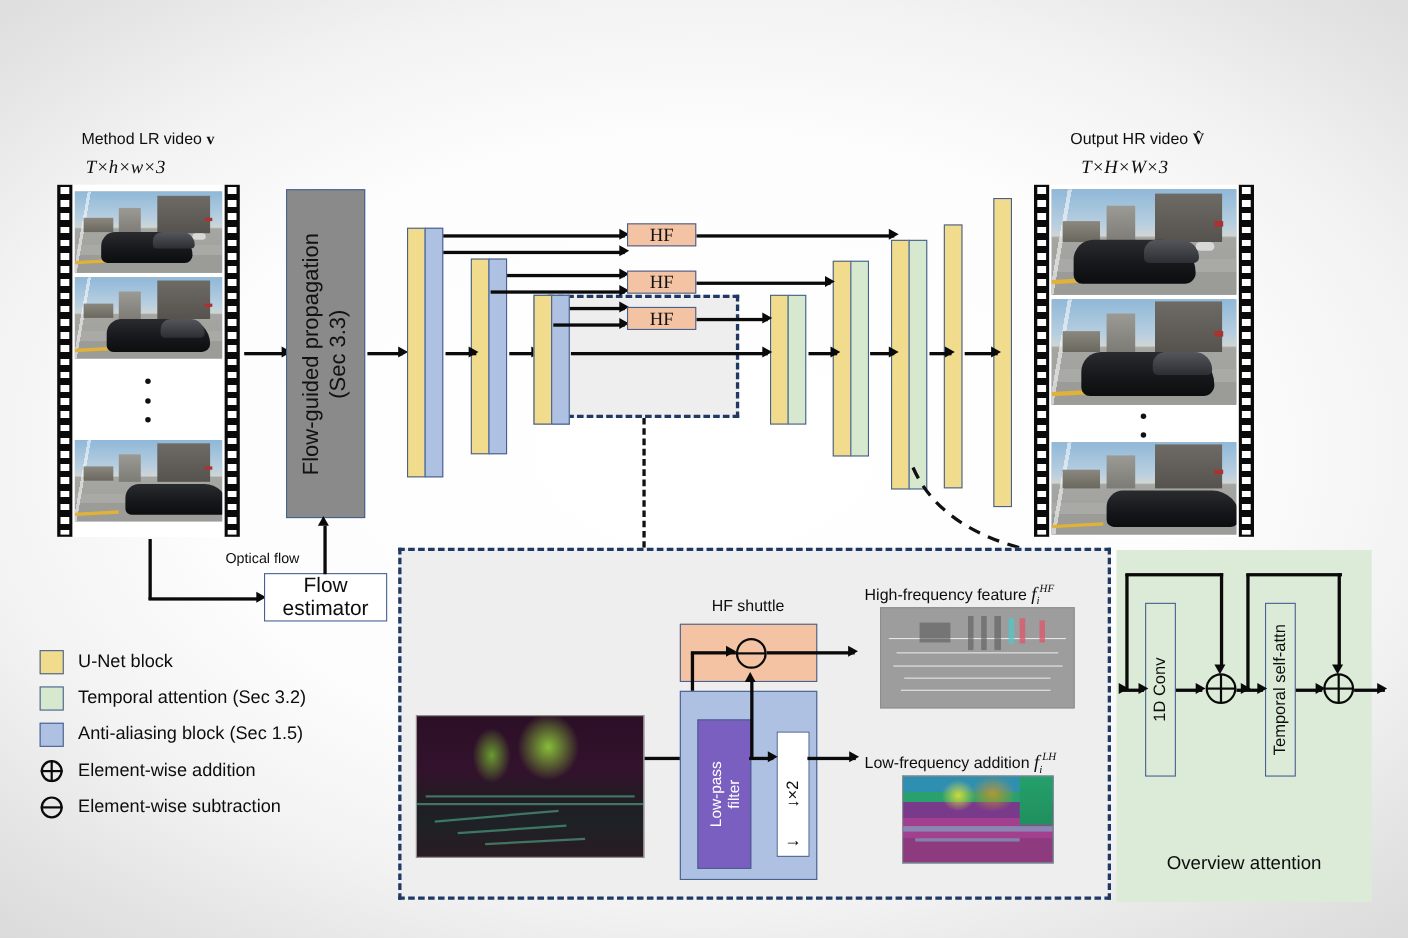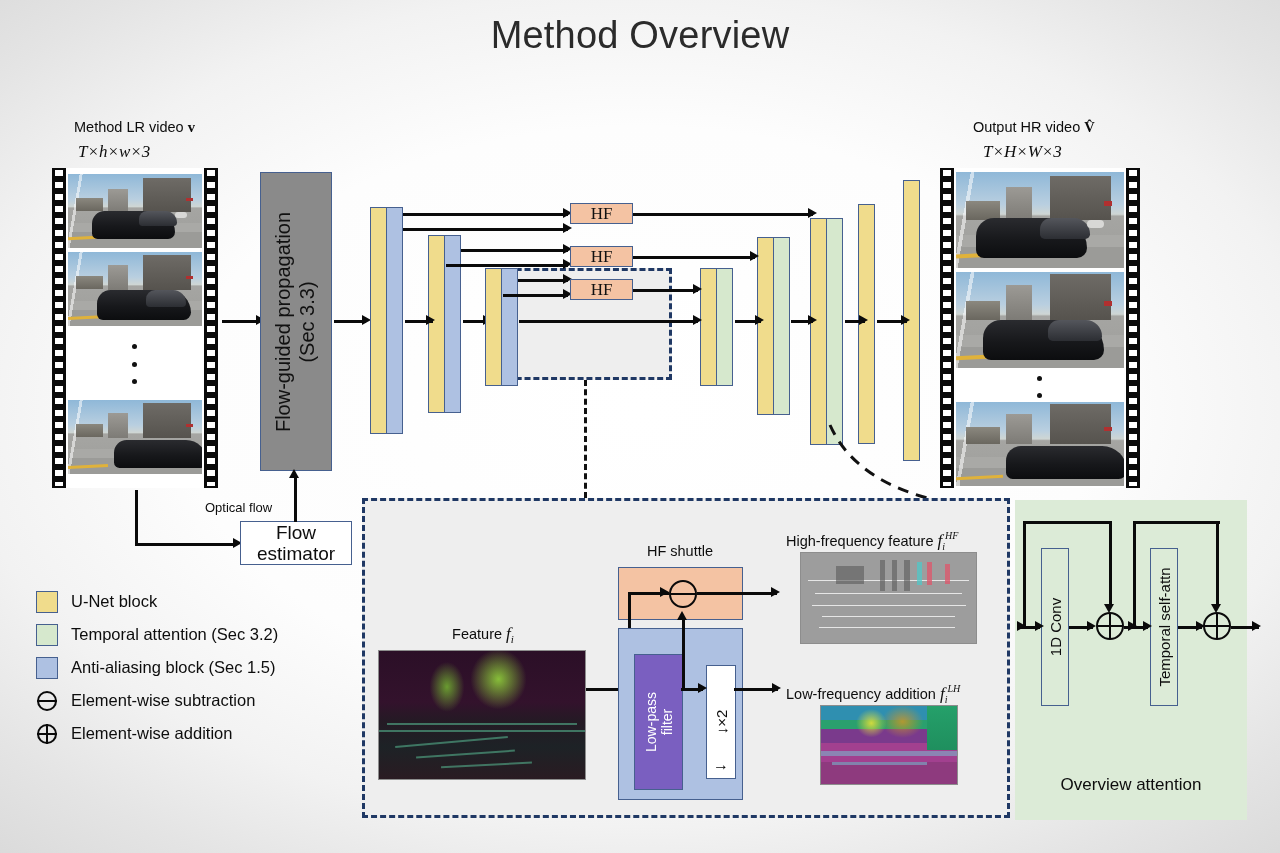--- a/index.html
+++ b/index.html
@@ -119,21 +119,20 @@
     position:absolute;left:50%;transform:translateX(-50%);
     font-size:16px;color:#0a0a0a;
   }
   .panel-green{position:absolute;background:#dcebd7;}
 </style>
 </head>
 <body>
 
 <div id="stage">
 
-  <div class="ttl">Method Overview</div>
 
   <div class="lbl" style="left:74px;top:119px;">
     <span>Method LR video</span>&nbsp;<span class="bold-v">v</span>
   </div>
   <div class="mathlbl" style="left:78px;top:142px;">T×h×w×3</div>
 
   <div class="film" style="left:52px;top:168px;width:166px;height:320px;">
     <div class="perf" style="left:0;"></div>
     <div class="perf" style="right:0;"></div>
     <div class="frames">
@@ -338,39 +337,35 @@
       <span class="lg-txt">Temporal attention (Sec 3.2)</span>
     </div>
     <div class="lg-row">
       <span class="lg-sw" style="background:#aec1e2;"></span>
       <span class="lg-txt">Anti-aliasing block (Sec 1.5)</span>
     </div>
     <div class="lg-row">
       <span class="lg-op">
         <span class="circ"></span>
           <span class="hbar"></span>
+          <span class="vbar"></span>
       </span>
-      <span class="lg-txt">Element-wise subtraction</span>
+      <span class="lg-txt">Element-wise addition</span>
     </div>
     <div class="lg-row">
       <span class="lg-op">
         <span class="circ"></span>
           <span class="hbar"></span>
-          <span class="vbar"></span>
       </span>
-      <span class="lg-txt">Element-wise addition</span>
+      <span class="lg-txt">Element-wise subtraction</span>
     </div>
   </div>
 
   <div class="dashbox" style="left:362px;top:498px;width:648px;height:320px;background:#eeeeee;"></div>
 
-  <div class="lbl-c" style="left:378px;top:624px;width:210px;">
-    <span>Feature</span>
-    <span class="mathlbl" style="position:relative;left:0;top:0;">f<sub style="font-size:11px;">i</sub></span>
-  </div>
   <div class="fmap fm-feat" style="left:378px;top:650px;width:206px;height:128px;">
     <div class="edge" style="left:0;top:62%;width:100%;height:2px;"></div>
     <div class="edge" style="left:8%;top:70%;width:55%;height:2px;transform:rotate(-5deg);"></div>
     <div class="edge" style="left:18%;top:80%;width:48%;height:2px;transform:rotate(-4deg);"></div>
     <div class="edge" style="left:30%;top:88%;width:44%;height:2px;transform:rotate(-3deg);"></div>
     <div class="edge" style="left:4%;top:56%;width:92%;height:2px;"></div>
   </div>
 
   <div class="hline" style="left:586px;top:688px;width:42px;"></div>
   <div class="ahead-r" style="left:623px;top:683px;"></div>

